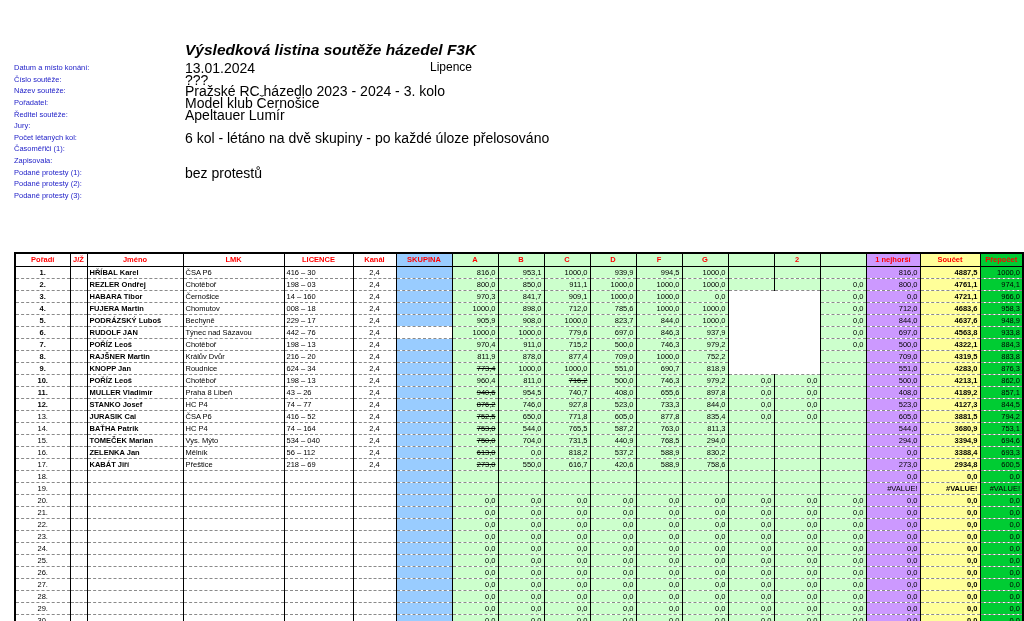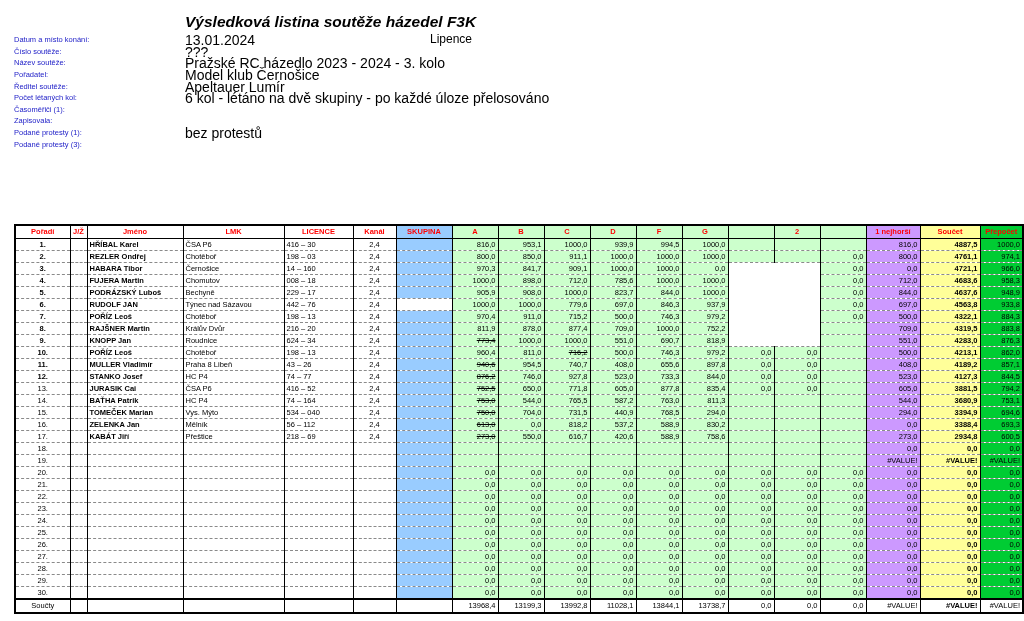--- a/index.html
+++ b/index.html
@@ -1,20 +1,20 @@
 <!DOCTYPE html>
 <html><head>
 <meta charset="utf-8">
 <style>
   html,body{margin:0;padding:0;}
   body{
     width:1024px;height:621px;background:#ffffff;position:relative;overflow:hidden;
     font-family:"Liberation Sans", sans-serif;
   }
-  .sheet{position:absolute;inset:0;}
+  .sheet{position:absolute;inset:0;margin-top:28px;}
   .title{
     position:absolute;left:185px;top:13px;
     font-size:15.5px;font-weight:bold;font-style:italic;color:#000;
     white-space:nowrap;
   }
   .info{position:absolute;left:14px;top:34px;width:760px;}
   .info-line{height:11.65px;line-height:11.65px;position:relative;white-space:nowrap;}
   .info-label{color:#2222c8;font-size:7.5px;display:inline-block;width:171px;vertical-align:top;}
   .info-value{color:#000;font-size:14px;}
   .info-extra{position:absolute;left:416px;top:0;font-size:12px;color:#000;}
@@ -56,24 +56,26 @@
 <body>
 
 <div class="sheet">
   <div class="title">Výsledková listina soutěže házedel F3K</div>
   <div class="info">
       <div class="info-line"><span class="info-label">Datum a místo konání:</span><span class="info-value">13.01.2024</span><span class="info-extra">Lipence</span></div>
       <div class="info-line"><span class="info-label">Číslo soutěže:</span><span class="info-value">???</span></div>
       <div class="info-line"><span class="info-label">Název soutěže:</span><span class="info-value">Pražské RC házedlo 2023 - 2024  -  3. kolo</span></div>
       <div class="info-line"><span class="info-label">Pořadatel:</span><span class="info-value">Model klub Černošice</span></div>
       <div class="info-line"><span class="info-label">Ředitel soutěže:</span><span class="info-value">Apeltauer Lumír</span></div>
+      <div class="info-line"><span class="info-label">Jury:</span><span class="info-value"></span></div>
       <div class="info-line"><span class="info-label">Počet létaných kol:</span><span class="info-value">6 kol  -  létáno na dvě skupiny - po každé úloze přelosováno</span></div>
       <div class="info-line"><span class="info-label">Časoměřiči (1):</span><span class="info-value"></span></div>
       <div class="info-line"><span class="info-label">Zapisovala:</span><span class="info-value"></span></div>
       <div class="info-line"><span class="info-label">Podané protesty (1):</span><span class="info-value">bez protestů</span></div>
+      <div class="info-line"><span class="info-label">Podané protesty (2):</span><span class="info-value"></span></div>
       <div class="info-line"><span class="info-label">Podané protesty (3):</span><span class="info-value"></span></div>
     </div>
   <table class="results">
     <colgroup>
       <col style="width:55px">
         <col style="width:17px">
         <col style="width:96px">
         <col style="width:101px">
       <col style="width:69px">
         <col style="width:43px">

